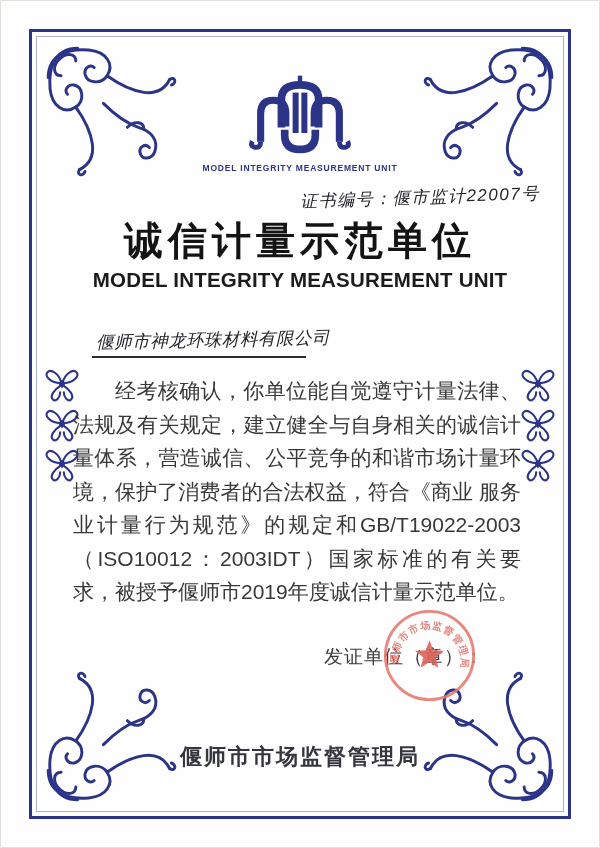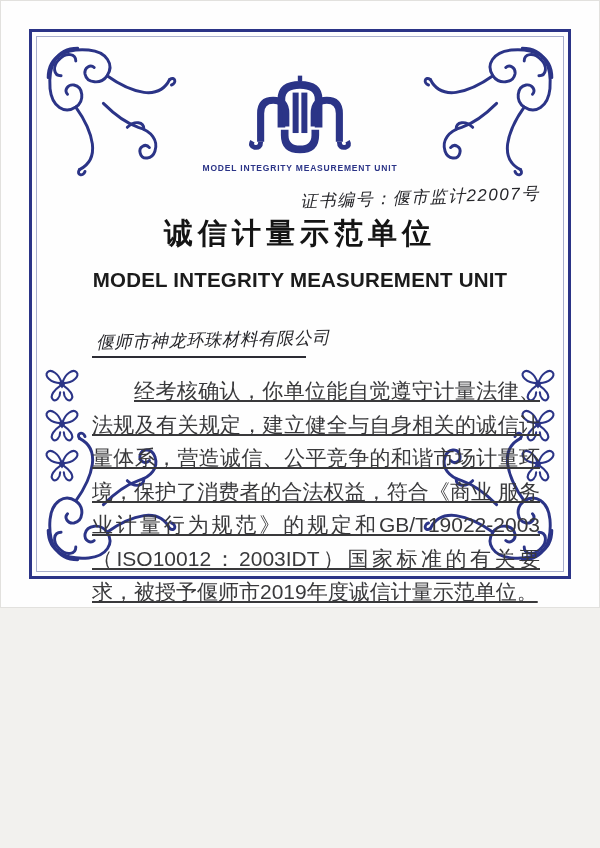--- a/index.html
+++ b/index.html
@@ -1,17 +1,17 @@
 <!DOCTYPE html>
 <html><head>
 <meta charset="utf-8">
 <style>
   html,body{margin:0;padding:0;background:#f2f1ee;}
   .page{
-    position:relative;width:600px;height:608px;background:#fefefe;
+    position:relative;width:600px;height:848px;background:#fefefe;
     font-family:"Liberation Sans",sans-serif;overflow:hidden;
     box-shadow:inset 0 0 0 1px #e2e1de;
   }
   
   .frame-outer{position:absolute;left:29px;top:29px;right:29px;bottom:29px;border:3px solid #2b3487;}
   .frame-inner{position:absolute;left:36px;top:36px;right:36px;bottom:36px;border:1px solid #a9afcc;}
   
   .corner{position:absolute;width:138px;height:138px;}
   .corner.tl{left:39px;top:39px;}
   .corner.tr{right:39px;top:39px;transform:scaleX(-1);}
@@ -31,36 +31,36 @@
   }
   
   .cert-number{
     position:absolute;right:60px;top:186px;font-size:17px;color:#26262a;
     transform:rotate(-2deg);letter-spacing:1.5px;font-style:italic;white-space:nowrap;
   }
   
   .title-zh{
     position:absolute;left:0;top:214px;width:600px;text-align:center;
     font-family:"DejaVu Serif","Liberation Serif",serif;
-    font-size:29px;font-weight:900;color:#141414;letter-spacing:5px;white-space:nowrap;
+    font-size:39px;font-weight:900;color:#141414;letter-spacing:5px;white-space:nowrap;
   }
   .title-en{
     position:absolute;left:0;top:268px;width:600px;text-align:center;
     font-size:20.5px;font-weight:800;color:#1b1b1b;letter-spacing:0.2px;white-space:nowrap;
   }
   
   .company-line{position:absolute;left:92px;top:328px;width:214px;height:28px;border-bottom:2px solid #2c2c34;}
   .company-text{
     display:block;font-size:17.5px;color:#26262a;font-style:italic;
     letter-spacing:0.5px;transform:rotate(-1.2deg);white-space:nowrap;padding-left:4px;
   }
   
   .body-paragraph{
-    position:absolute;left:92px;top:374px;width:448px;
-    font-size:21px;line-height:33.5px;color:#39393b;text-align:justify;text-indent:2em;text-decoration:underline;
+    position:absolute;left:73px;top:374px;width:448px;
+    font-size:21px;line-height:33.5px;color:#39393b;text-align:justify;text-indent:2em;
   }
   
   .issuer-label{
     position:absolute;left:324px;top:644px;font-size:19px;color:#3a3a3c;
     letter-spacing:1px;white-space:nowrap;
   }
   .seal{position:absolute;left:382px;top:608px;width:95px;height:95px;opacity:0.88;}
   
   .footer-org{
     position:absolute;left:0;top:742px;width:600px;text-align:center;

